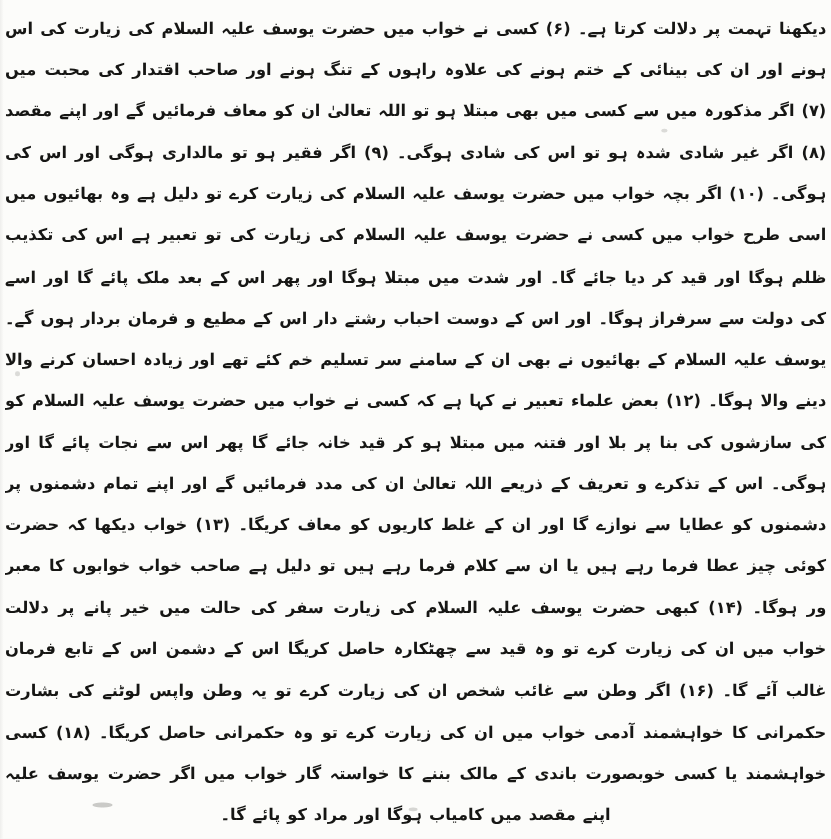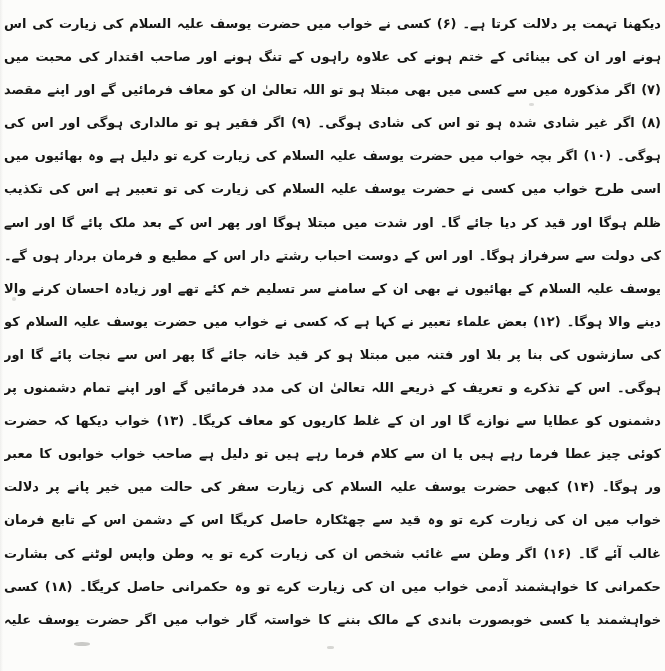--- a/index.html
+++ b/index.html
@@ -78,18 +78,19 @@
     <div class="tl">دینے والا ہوگا۔ (۱۲) بعض علماء تعبیر نے کہا ہے کہ کسی نے خواب میں حضرت یوسف علیہ السلام کو دیکھا تو دلیل ہے بھائیوں</div>
     <div class="tl">کی سازشوں کی بنا پر بلا اور فتنہ میں مبتلا ہو کر قید خانہ جائے گا پھر اس سے نجات پائے گا اور اللہ تعالیٰ کی عبادت کی توفیق</div>
     <div class="tl">ہوگی۔ اس کے تذکرے و تعریف کے ذریعے اللہ تعالیٰ ان کی مدد فرمائیں گے اور اپنے تمام دشمنوں پر غالب آئے گا اور</div>
     <div class="tl">دشمنوں کو عطایا سے نوازے گا اور ان کے غلط کاریوں کو معاف کریگا۔ (۱۳) خواب دیکھا کہ حضرت یوسف علیہ السلام ان کو</div>
     <div class="tl">کوئی چیز عطا فرما رہے ہیں یا ان سے کلام فرما رہے ہیں تو دلیل ہے صاحب خواب خوابوں کا معبر ہوگا اور علم التاریخ سے بہرہ</div>
     <div class="tl">ور ہوگا۔ (۱۴) کبھی حضرت یوسف علیہ السلام کی زیارت سفر کی حالت میں خیر پانے پر دلالت کرتی ہے۔ (۱۵) اگر قیدی</div>
     <div class="tl">خواب میں ان کی زیارت کرے تو وہ قید سے چھٹکارہ حاصل کریگا اس کے دشمن اس کے تابع فرمان ہوں گے۔ اور ان پر</div>
     <div class="tl">غالب آئے گا۔ (۱۶) اگر وطن سے غائب شخص ان کی زیارت کرے تو یہ وطن واپس لوٹنے کی بشارت ہے۔ (۱۷) کسی</div>
     <div class="tl">حکمرانی کا خواہشمند آدمی خواب میں ان کی زیارت کرے تو وہ حکمرانی حاصل کریگا۔ (۱۸) کسی عورت کے ساتھ نکاح کے</div>
     <div class="tl">خواہشمند یا کسی خوبصورت باندی کے مالک بننے کا خواستہ گار خواب میں اگر حضرت یوسف علیہ السلام کا دیدار کرے تو وہ</div>
+    <div class="tl last">اپنے مقصد میں کامیاب ہوگا اور مراد کو پائے گا۔</div>
   </div>
   <div class="speck speck-1"></div>
   <div class="speck speck-2"></div>
   <div class="speck speck-3"></div>
   <div class="speck speck-4"></div>
 </div>
 
 </body></html>

